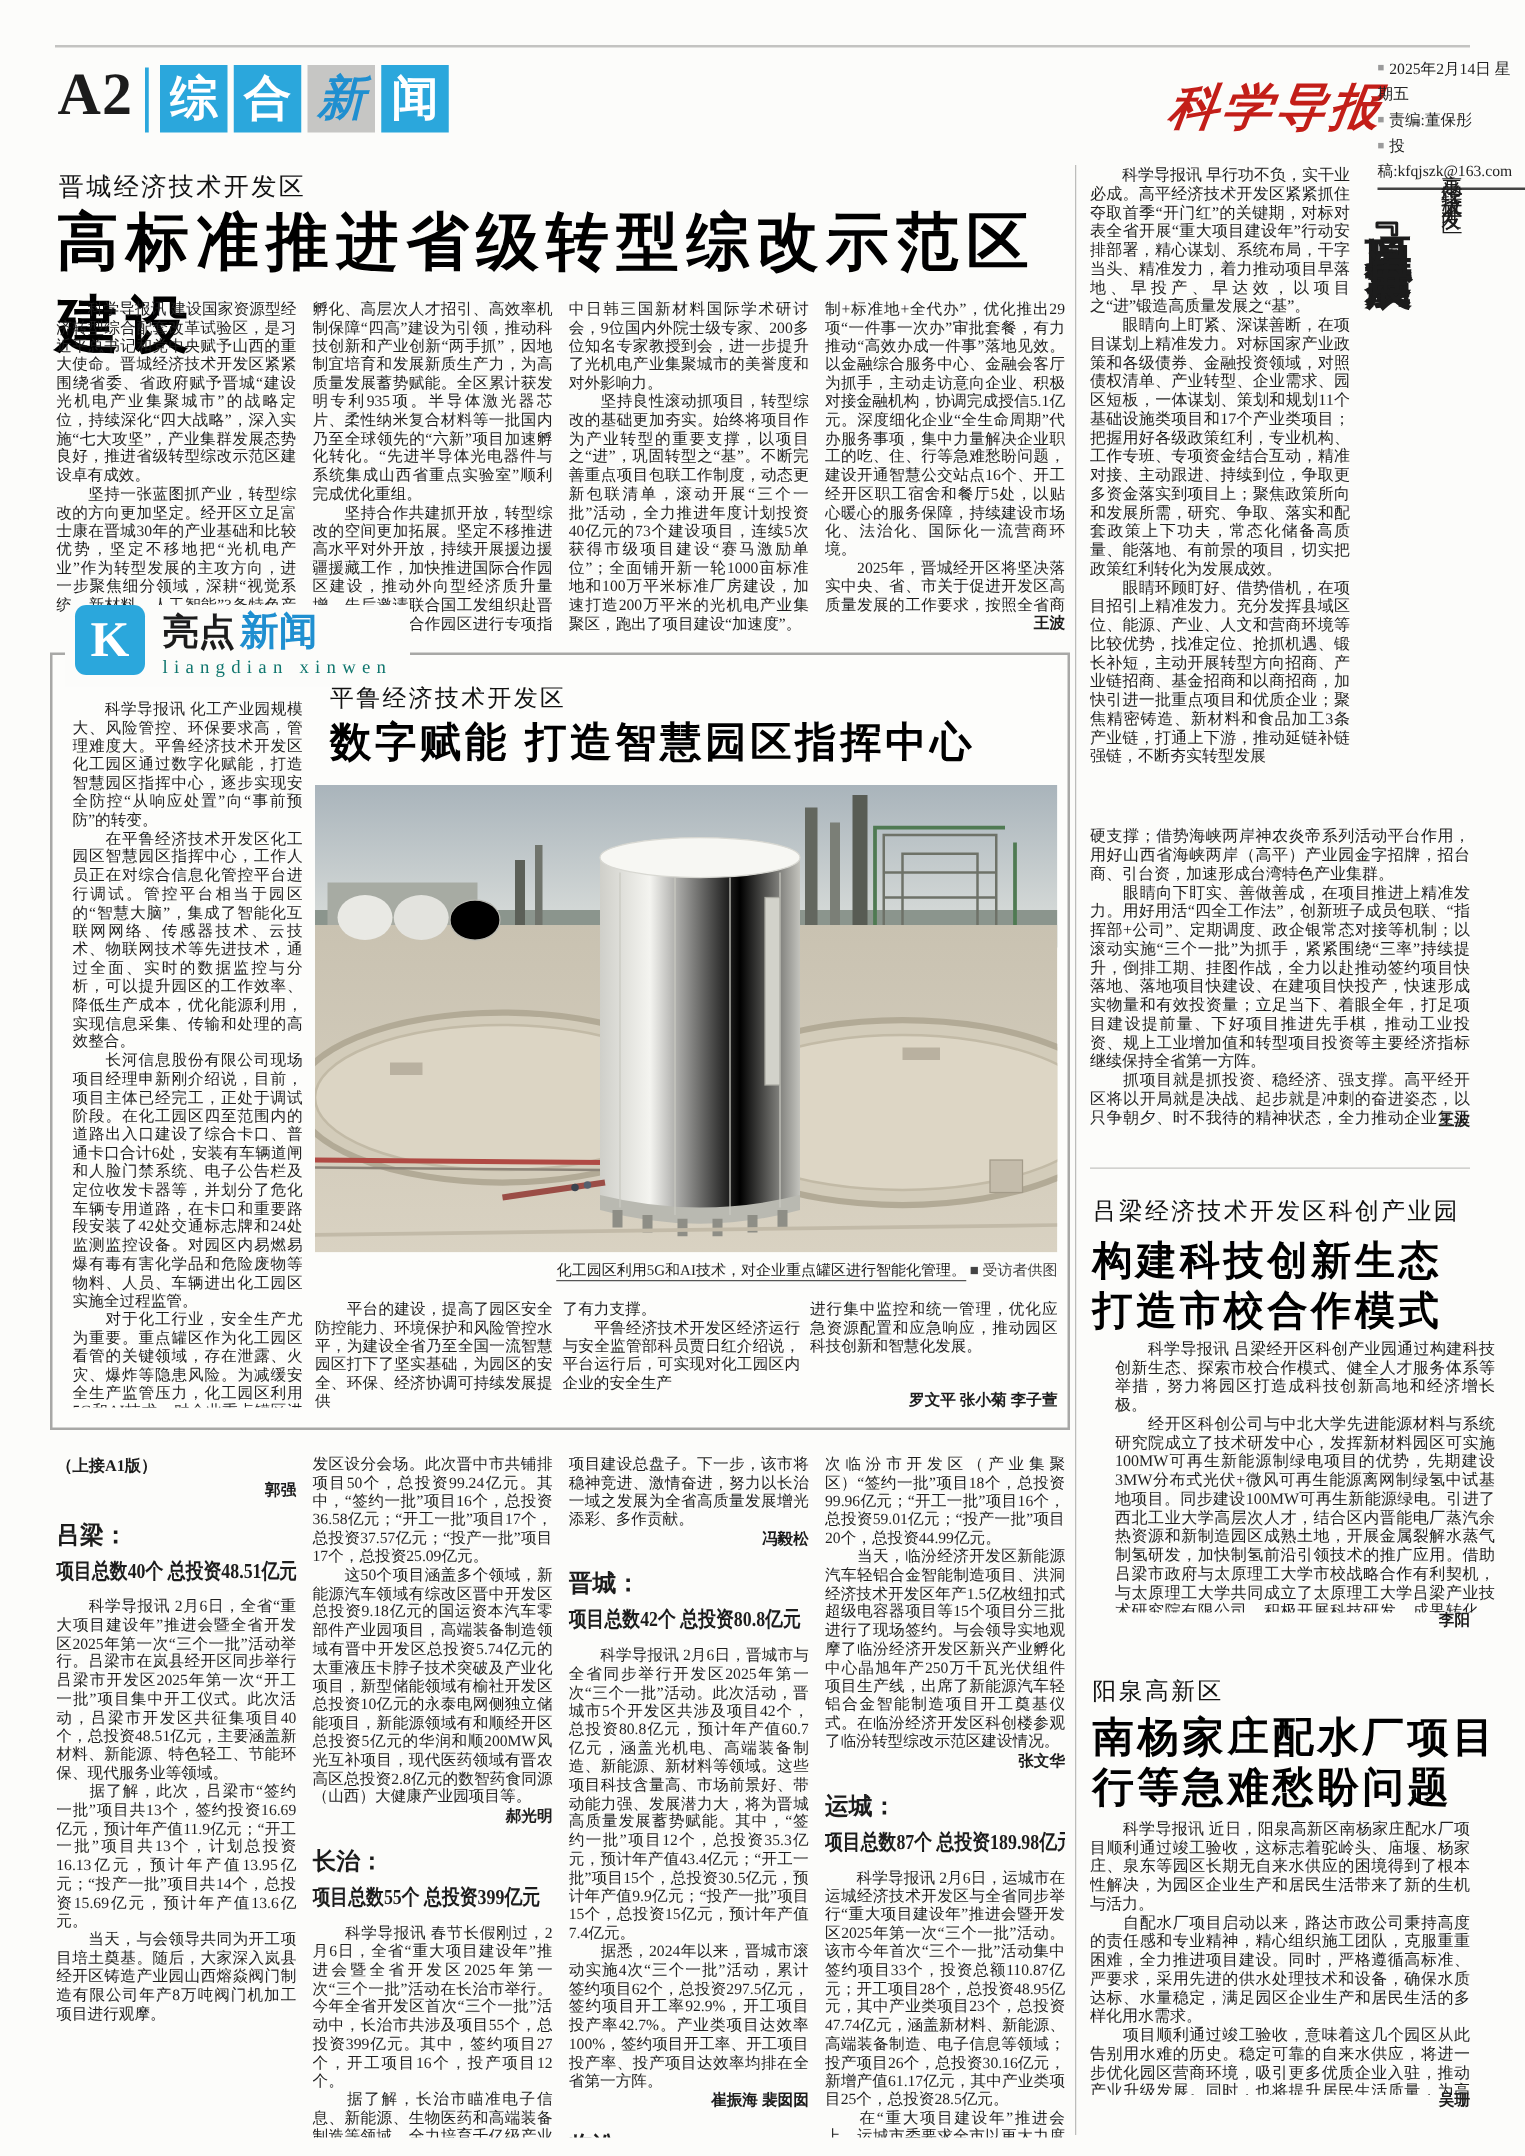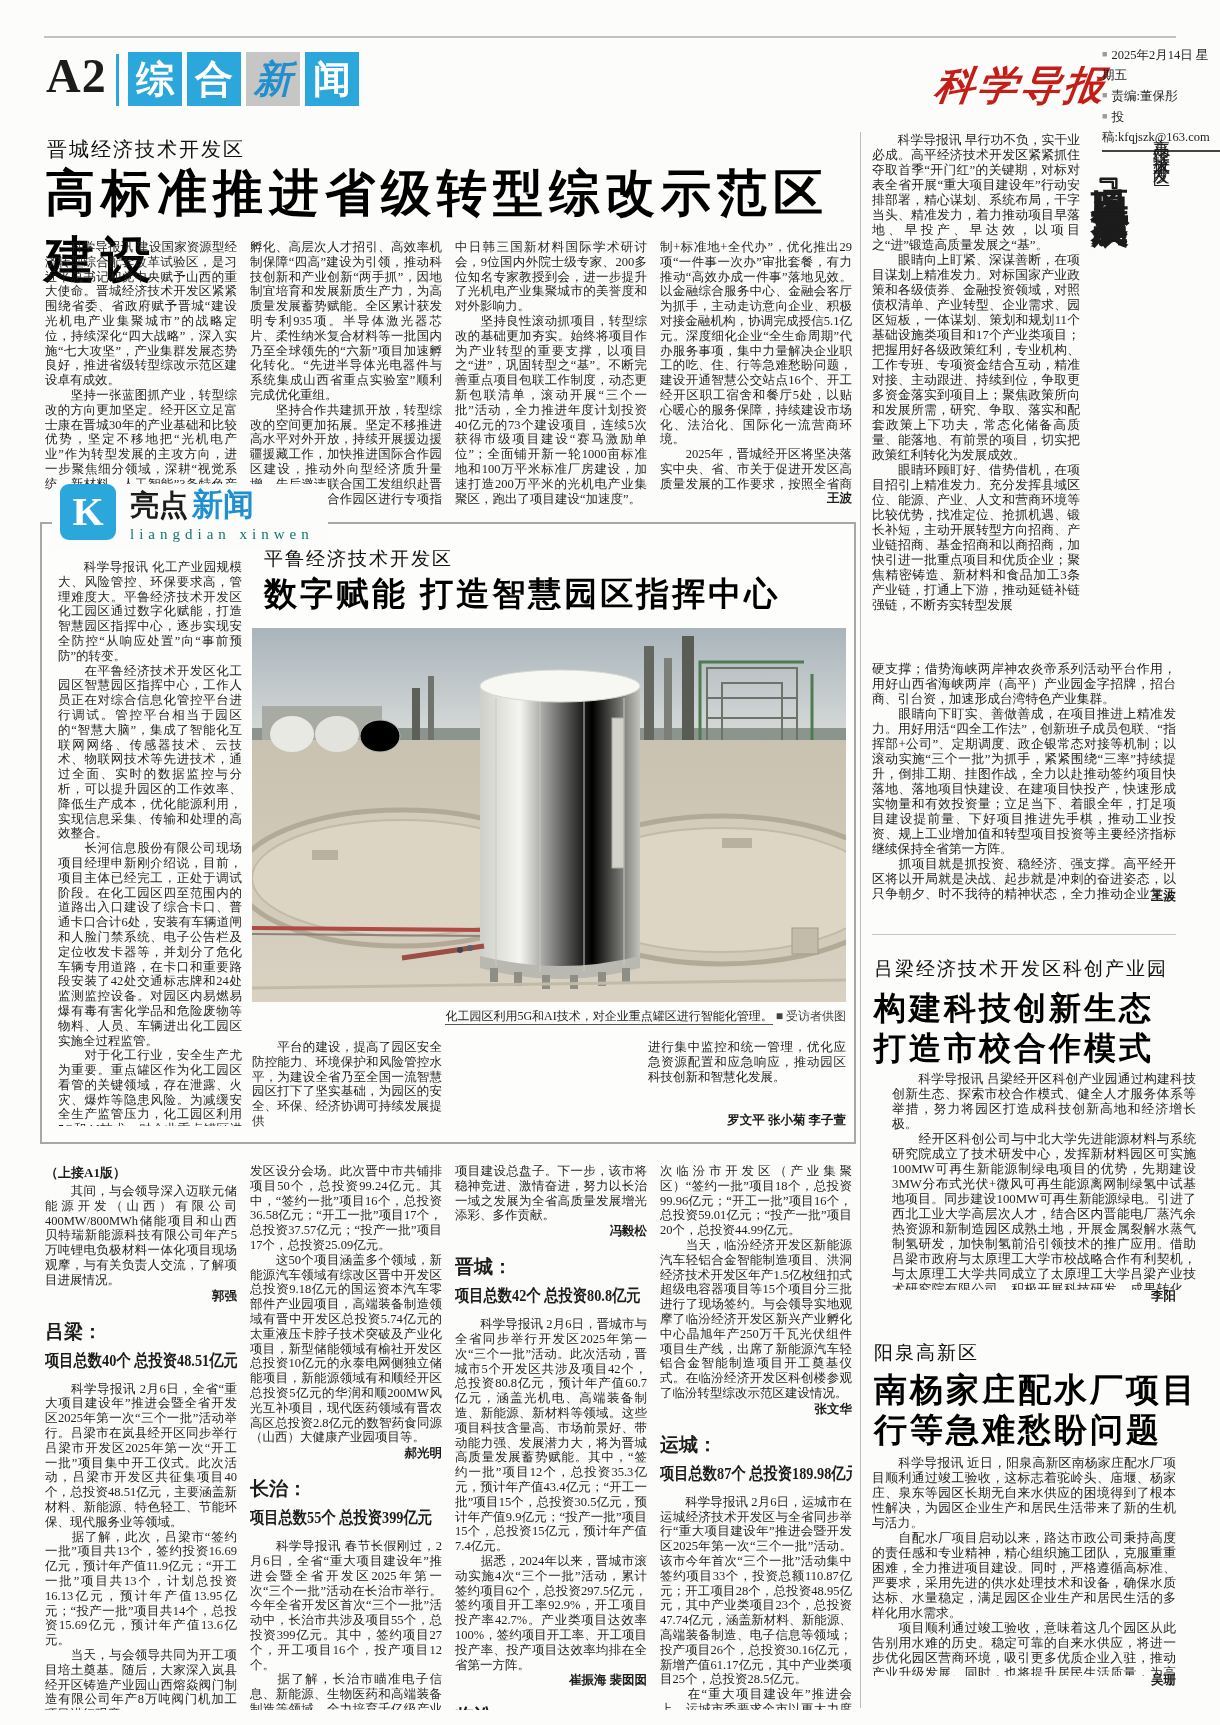--- a/index.html
+++ b/index.html
@@ -177,20 +177,22 @@
       <path d="M0 360 L594 352" stroke="#c2baa8" stroke-width="3"></path>
     </svg>
   </div>
 
   <div class="abs caption" style="left:252px;top:1008px;width:594px;text-align:right;">
     <span style="border-bottom:1px solid #555;padding-bottom:1px;">化工园区利用5G和AI技术，对企业重点罐区进行智能化管理。</span>
     <span style="color:#444;">■ 受访者供图</span>
   </div>
 
   <div class="abs bodytext" style="left:252px;top:1040px;width:190px;height:92px;">　　平台的建设，提高了园区安全防控能力、环境保护和风险管控水平，为建设全省乃至全国一流智慧园区打下了坚实基础，为园区的安全、环保、经济协调可持续发展提供</div>
+  <div class="abs bodytext" style="left:450px;top:1040px;width:190px;height:92px;">了有力支撑。
+　　平鲁经济技术开发区经济运行与安全监管部科员贾日红介绍说，平台运行后，可实现对化工园区内企业的安全生产</div>
   <div class="abs bodytext" style="left:648px;top:1040px;width:198px;height:74px;">进行集中监控和统一管理，优化应急资源配置和应急响应，推动园区科技创新和智慧化发展。</div>
   <div class="abs byline" style="left:648px;top:1112px;width:198px;">罗文平 张小菊 李子萱</div>
 
   <div class="abs rule-v" style="left:860px;top:132px;height:1576px;"></div>
 
   <div class="abs vertical" style="left:1150px;top:126px;height:340px;font-size:17px;letter-spacing:4px;font-family:'Liberation Sans',sans-serif;">高平经济技术开发区</div>
   <div class="abs vertical" style="left:1084px;top:158px;height:500px;font-size:38px;font-weight:bold;letter-spacing:2px;">以项目之『进』促高质量发展</div>
 
   <div class="abs bodytext" style="left:872px;top:133px;width:208px;height:525px;font-size:12.8px;line-height:15px;">　　科学导报讯 早行功不负，实干业必成。高平经济技术开发区紧紧抓住夺取首季“开门红”的关键期，对标对表全省开展“重大项目建设年”行动安排部署，精心谋划、系统布局，干字当头、精准发力，着力推动项目早落地、早投产、早达效，以项目之“进”锻造高质量发展之“基”。
 　　眼睛向上盯紧、深谋善断，在项目谋划上精准发力。对标国家产业政策和各级债券、金融投资领域，对照债权清单、产业转型、企业需求、园区短板，一体谋划、策划和规划11个基础设施类项目和17个产业类项目；把握用好各级政策红利，专业机构、工作专班、专项资金结合互动，精准对接、主动跟进、持续到位，争取更多资金落实到项目上；聚焦政策所向和发展所需，研究、争取、落实和配套政策上下功夫，常态化储备高质量、能落地、有前景的项目，切实把政策红利转化为发展成效。
@@ -212,21 +214,20 @@
   <div class="abs kicker sans" style="left:874px;top:1340px;font-size:19px;">阳泉高新区</div>
   <div class="abs rail-headline sans" style="left:874px;top:1370px;font-size:33px;">南杨家庄配水厂项目</div>
   <div class="abs rail-headline sans" style="left:874px;top:1410px;font-size:33px;">行等急难愁盼问题</div>
   <div class="abs bodytext" style="left:872px;top:1456px;width:304px;height:220px;font-size:12.8px;line-height:15px;">　　科学导报讯 近日，阳泉高新区南杨家庄配水厂项目顺利通过竣工验收，这标志着驼岭头、庙堰、杨家庄、泉东等园区长期无自来水供应的困境得到了根本性解决，为园区企业生产和居民生活带来了新的生机与活力。
 　　自配水厂项目启动以来，路达市政公司秉持高度的责任感和专业精神，精心组织施工团队，克服重重困难，全力推进项目建设。同时，严格遵循高标准、严要求，采用先进的供水处理技术和设备，确保水质达标、水量稳定，满足园区企业生产和居民生活的多样化用水需求。
 　　项目顺利通过竣工验收，意味着这几个园区从此告别用水难的历史。稳定可靠的自来水供应，将进一步优化园区营商环境，吸引更多优质企业入驻，推动产业升级发展。同时，也将提升居民生活质量，为高新区的整体发展提供坚实的基础保障，助力区域经济社会迈向新的台阶。</div>
   <div class="abs byline" style="left:872px;top:1672px;width:304px;">吴珊</div>
 
   <div class="abs" style="left:45px;top:1164px;width:192px;height:546px;overflow:hidden;">
     <div style="font-weight:bold;font-size:13px;margin-bottom:2px;">（上接A1版）</div>
-    <div class="bodytext">　　其间，与会领导深入迈联元储能源开发（山西）有限公司400MW/800MWh储能项目和山西贝特瑞新能源科技有限公司年产5万吨锂电负极材料一体化项目现场观摩，与有关负责人交流，了解项目进展情况。</div>
     <div class="byline">郭强</div>
     <div class="city-name">吕梁：</div>
     <div class="city-stat">项目总数40个 总投资48.51亿元</div>
     <div class="bodytext">　　科学导报讯 2月6日，全省“重大项目建设年”推进会暨全省开发区2025年第一次“三个一批”活动举行。吕梁市在岚县经开区同步举行吕梁市开发区2025年第一次“开工一批”项目集中开工仪式。此次活动，吕梁市开发区共征集项目40个，总投资48.51亿元，主要涵盖新材料、新能源、特色轻工、节能环保、现代服务业等领域。
 　　据了解，此次，吕梁市“签约一批”项目共13个，签约投资16.69亿元，预计年产值11.9亿元；“开工一批”项目共13个，计划总投资16.13亿元，预计年产值13.95亿元；“投产一批”项目共14个，总投资15.69亿元，预计年产值13.6亿元。
 　　当天，与会领导共同为开工项目培土奠基。随后，大家深入岚县经开区铸造产业园山西熔焱阀门制造有限公司年产8万吨阀门机加工项目进行观摩。</div>
 
   </div>
 
   <div class="abs" style="left:250px;top:1164px;width:192px;height:546px;overflow:hidden;">

